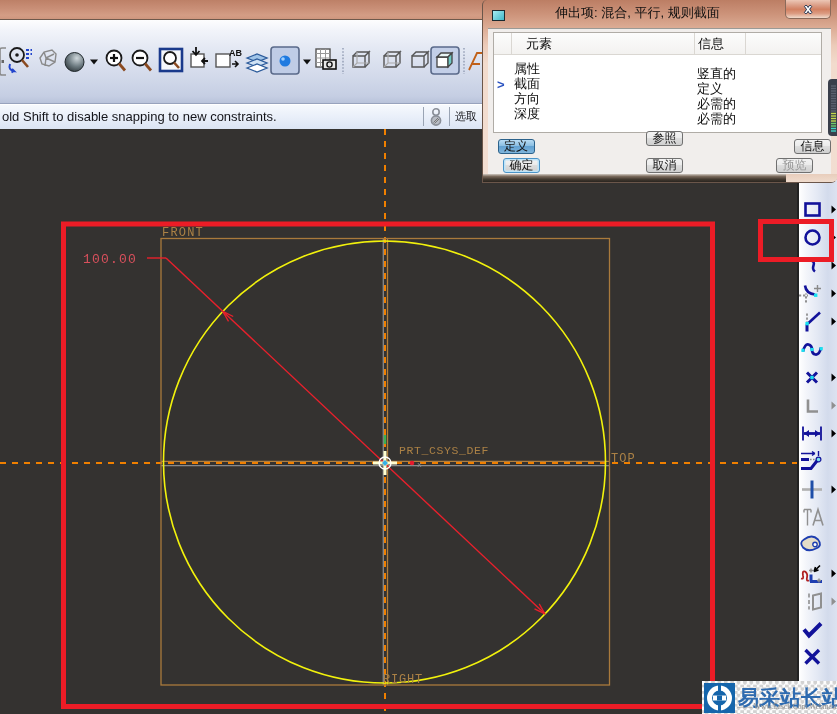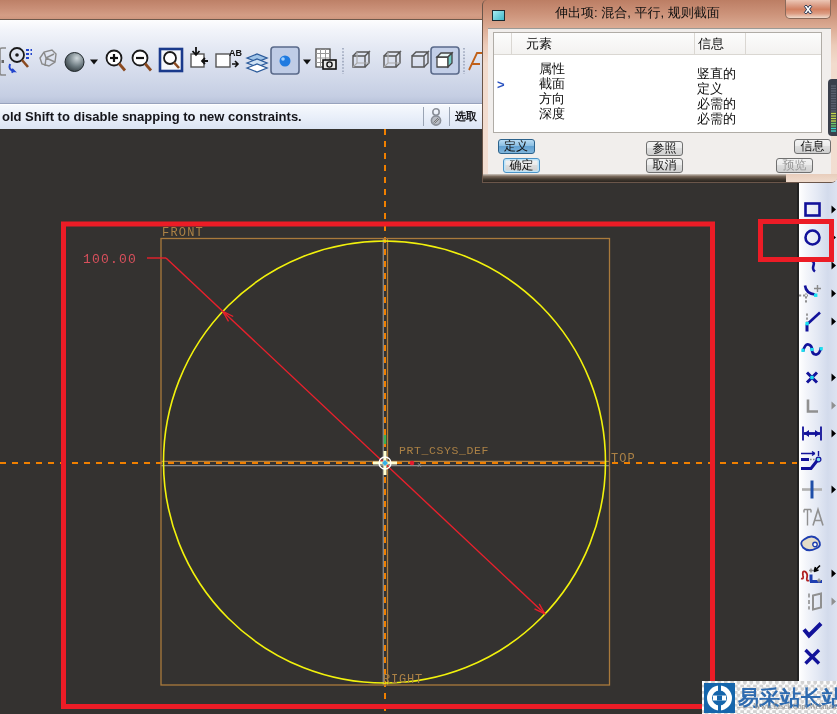--- a/index.html
+++ b/index.html
@@ -10,21 +10,21 @@
 #brown{left:0;top:0;width:837px;height:19px;
  background:linear-gradient(180deg,#bd8067 0%,#c98f77 45%,#d49d85 80%,#cf977e 100%);
  border-bottom:1px solid #6e594c;}
 
 #topbar{left:0;top:20px;width:837px;height:83px;
  background:linear-gradient(180deg,#fdfdfe 0%,#f2f4fa 12%,#e3e8f3 35%,#d4dbeb 65%,#c5cee3 92%,#b9c3da 100%);
  border-bottom:1px solid #98a3bd;}
 
 #msgbar{left:0;top:104px;width:682px;height:24px;
  background:linear-gradient(180deg,#f6f9fd 0%,#e8eef9 55%,#dbe4f3 100%);
- border-top:1px solid #fff;border-bottom:1px solid #2a2a28;font-weight:bold;}
+ border-top:1px solid #fff;border-bottom:1px solid #2a2a28;}
 #msgbar .txt{position:absolute;left:2px;top:4px;font-size:13px;color:#15151a;}
 #msgbar .sep{position:absolute;top:2px;width:1px;height:19px;background:#9aa4b4;}
 #sel{position:absolute;left:455px;top:4px;font-size:11px;color:#15151a;}
 
 #rtb{left:797px;top:129px;width:40px;height:585px;
  background:linear-gradient(90deg,#ffffff 0%,#f3f5fa 18%,#e4e9f4 45%,#d3dbec 72%,#dfe4f1 100%);
  border-left:2px solid #222;}
 
 #wm{left:702px;top:681px;width:135px;height:33px;
  background:
@@ -270,27 +270,27 @@
         <span>x</span>
       </div>
     <div id="client">
       <div id="list">
         <div id="lhead"></div>
         <div class="hsep" style="left:17px"></div>
         <div class="hsep" style="left:200px"></div>
         <div class="hsep" style="left:251px"></div>
         <div class="cell" style="left:32px;top:3px">元素</div>
         <div class="cell" style="left:204px;top:3px">信息</div>
-        <div class="cell" style="left:45px;top:28px">属性<br>截面<br>方向<br>深度</div>
+        <div class="cell" style="left:20px;top:28px">属性<br>截面<br>方向<br>深度</div>
         <div class="cell" style="left:203px;top:33px">竖直的<br>定义<br>必需的<br>必需的</div>
         <div class="cell" style="left:3px;top:44px;color:#2a52c0;font-weight:bold">&gt;</div>
       </div>
       <div class="btn" style="left:9.5px;top:110px;border-color:#2c628b;background:linear-gradient(180deg,#b9dcf4 0%,#8cbfe2 45%,#64a2d2 50%,#7fb5dc 100%)">定义</div>
       <div class="btn" style="left:15px;top:129px;border-color:#4a94c8;box-shadow:inset 0 0 0 1.5px #bfe4f8">确定</div>
-      <div class="btn" style="left:158px;top:112px">参照</div>
+      <div class="btn" style="left:158px;top:102px">参照</div>
       <div class="btn" style="left:158px;top:129px">取消</div>
       <div class="btn" style="left:306px;top:110px">信息</div>
       <div class="btn" style="left:288px;top:129px;color:#9a9a9a">预览</div>
     </div>
     <div style="position:absolute;left:0;bottom:0;width:303px;height:8px;background:linear-gradient(180deg,#cfc8c0 0%,#7a6a5c 30%,#443a30 65%,#2a2520 100%)"></div>
     <div style="position:absolute;left:303px;bottom:0;width:52px;height:8px;background:linear-gradient(180deg,#e8cdbc 0%,#f0dccd 100%);border-radius:0 0 6px 0"></div>
   </div>
 
   <div class="abs" id="thumb">
     <svg width="9" height="57" viewBox="0 0 9 57">

